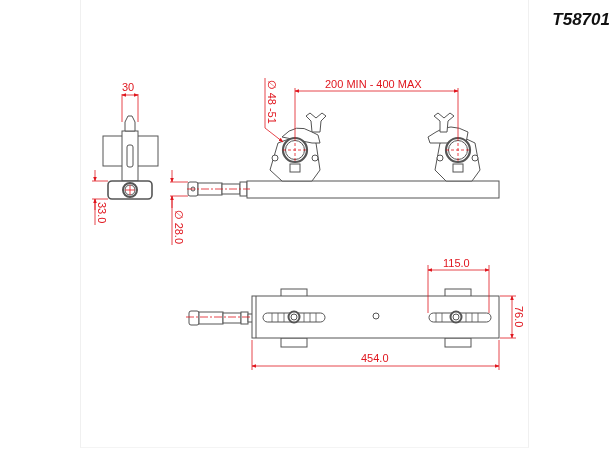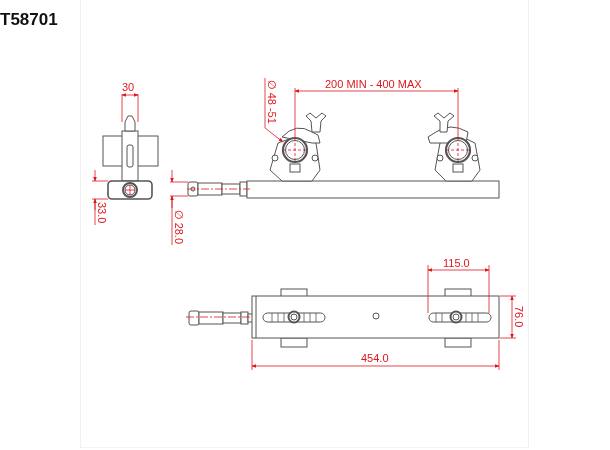--- a/index.html
+++ b/index.html
@@ -1,21 +1,21 @@
 <!DOCTYPE html>
 <html><head>
 <meta charset="utf-8">
 <style>
   html, body { margin:0; padding:0; background:#ffffff; }
   body { width:610px; height:450px; position:relative; overflow:hidden;
          font-family:"Liberation Sans", sans-serif; }
   .frame { position:absolute; left:80px; top:0; width:449px; height:448px;
            border-left:1px solid #f0f0f0; border-right:1px solid #f0f0f0; border-bottom:1px solid #f4f4f4; box-sizing:border-box; }
-  .title { position:absolute; left:0; top:10px; width:610px; text-align:left;
-           font-weight:bold; font-size:17px; color:#111; }
+  .title { position:absolute; left:0; top:10px; width:610px; text-align:right;
+           font-weight:bold; font-size:17px; color:#111;font-style:italic; }
   svg { position:absolute; left:0; top:0; }
   .dim { font-family:"Liberation Sans", sans-serif; font-size:11px; fill:#e0161e; }
 </style>
 </head>
 <body>
 
 <div class="frame"></div>
 <div class="title">T58701</div>
 
 <svg width="610" height="450" viewBox="0 0 610 450">

